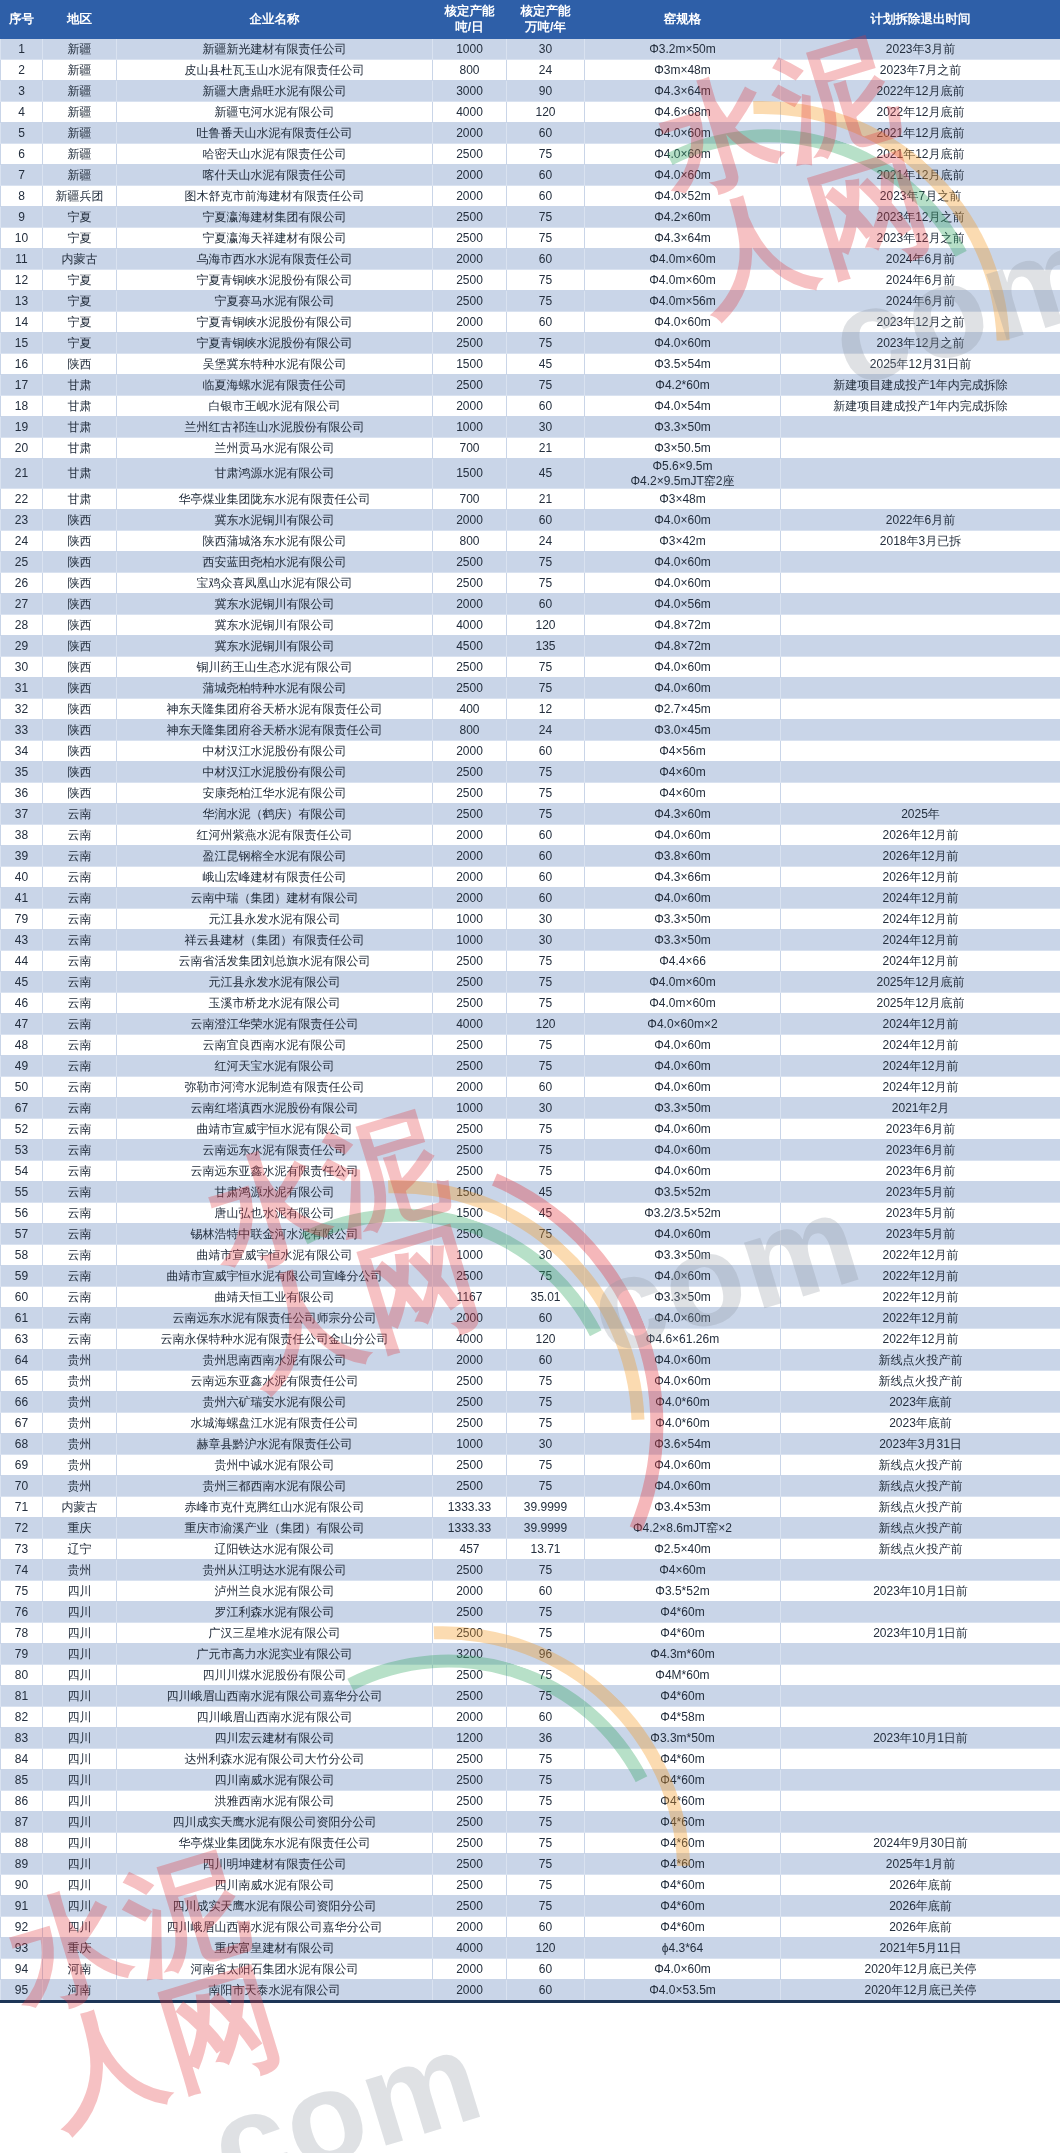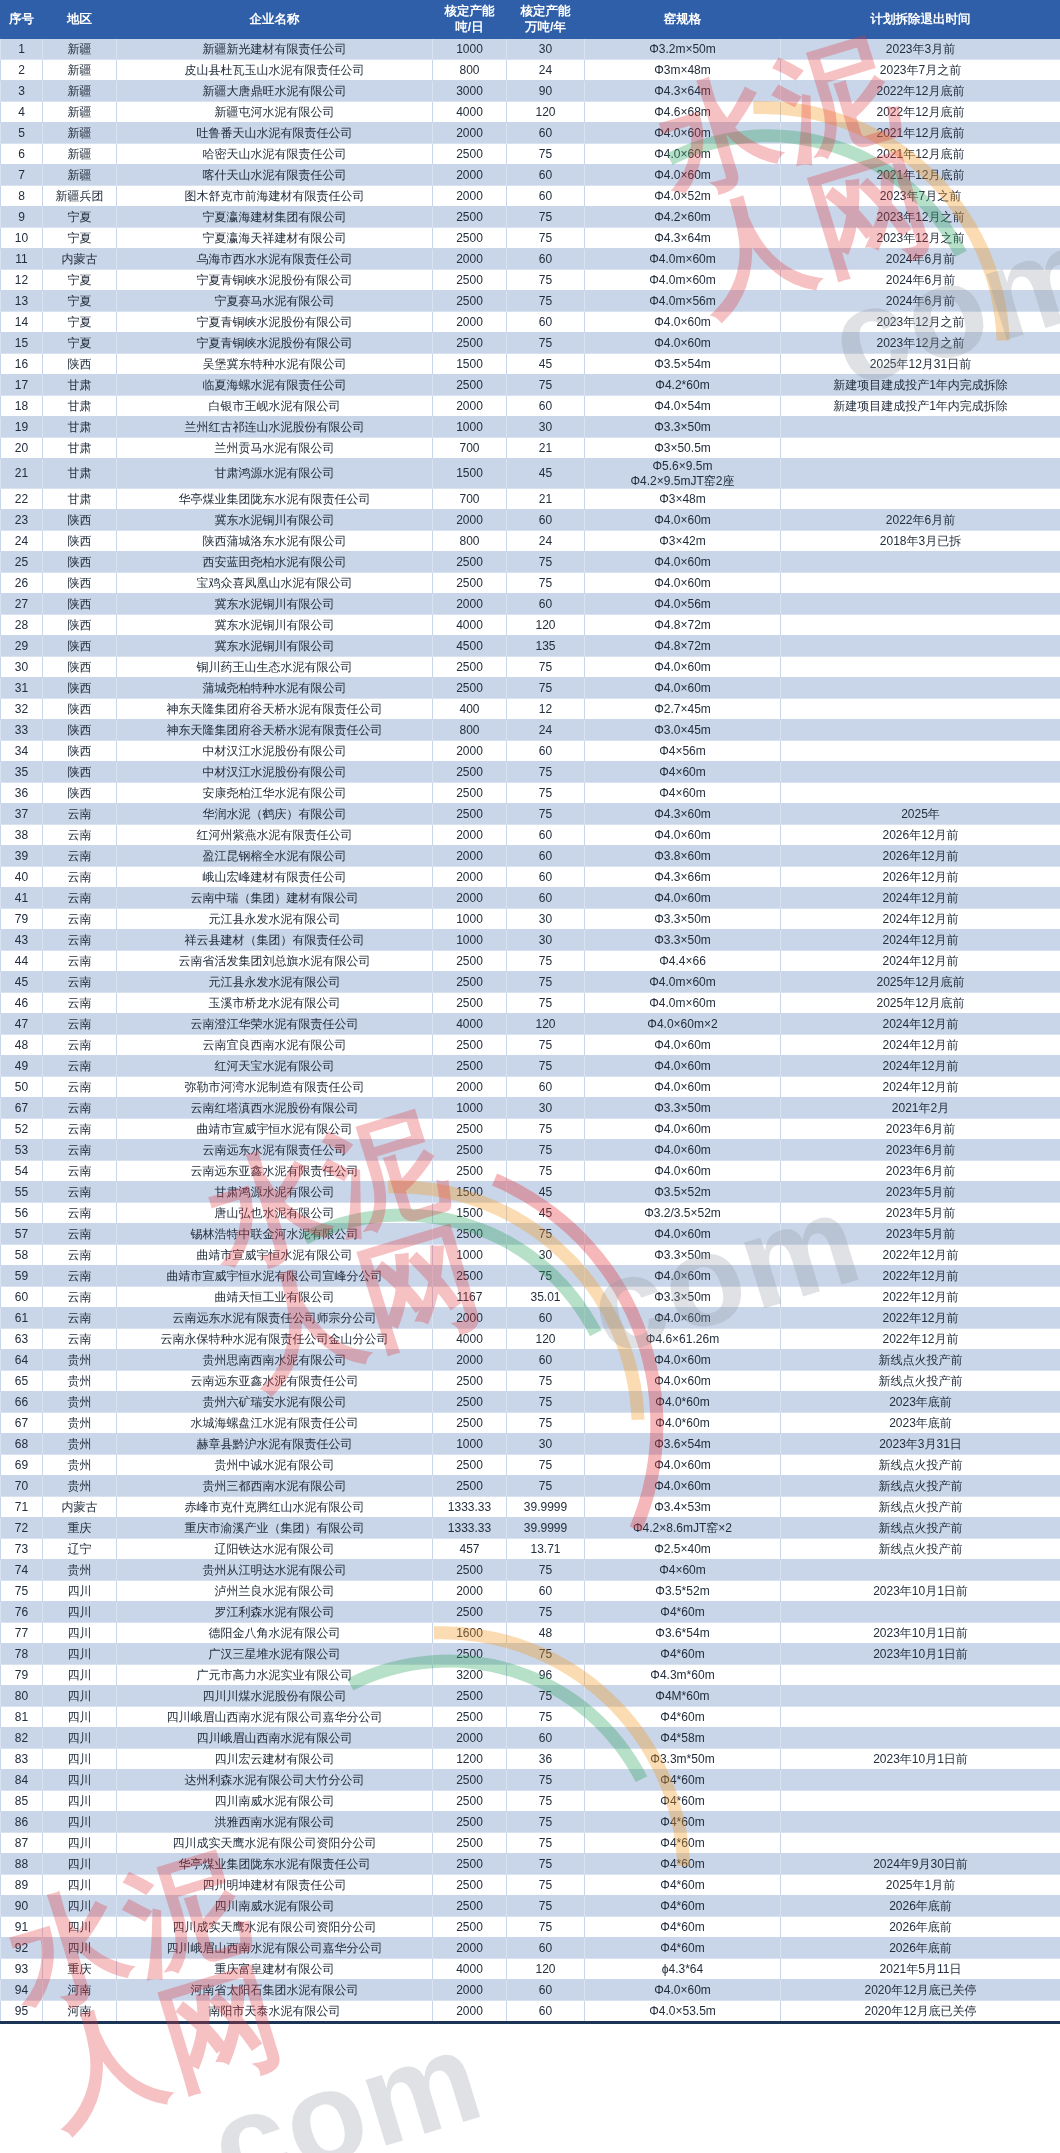--- a/index.html
+++ b/index.html
@@ -751,29 +751,20 @@
         <tr>
           <td>76</td>
           <td>四川</td>
           <td>罗江利森水泥有限公司</td>
           <td>2500</td>
           <td>75</td>
           <td class="kiln">Φ4*60m</td>
           <td></td>
         </tr>
         <tr>
-          <td>77</td>
-          <td>四川</td>
-          <td>德阳金八角水泥有限公司</td>
-          <td>1600</td>
-          <td>48</td>
-          <td class="kiln">Φ3.6*54m</td>
-          <td>2023年10月1日前</td>
-        </tr>
-        <tr>
           <td>78</td>
           <td>四川</td>
           <td>广汉三星堆水泥有限公司</td>
           <td>2500</td>
           <td>75</td>
           <td class="kiln">Φ4*60m</td>
           <td>2023年10月1日前</td>
         </tr>
         <tr>
           <td>79</td>

